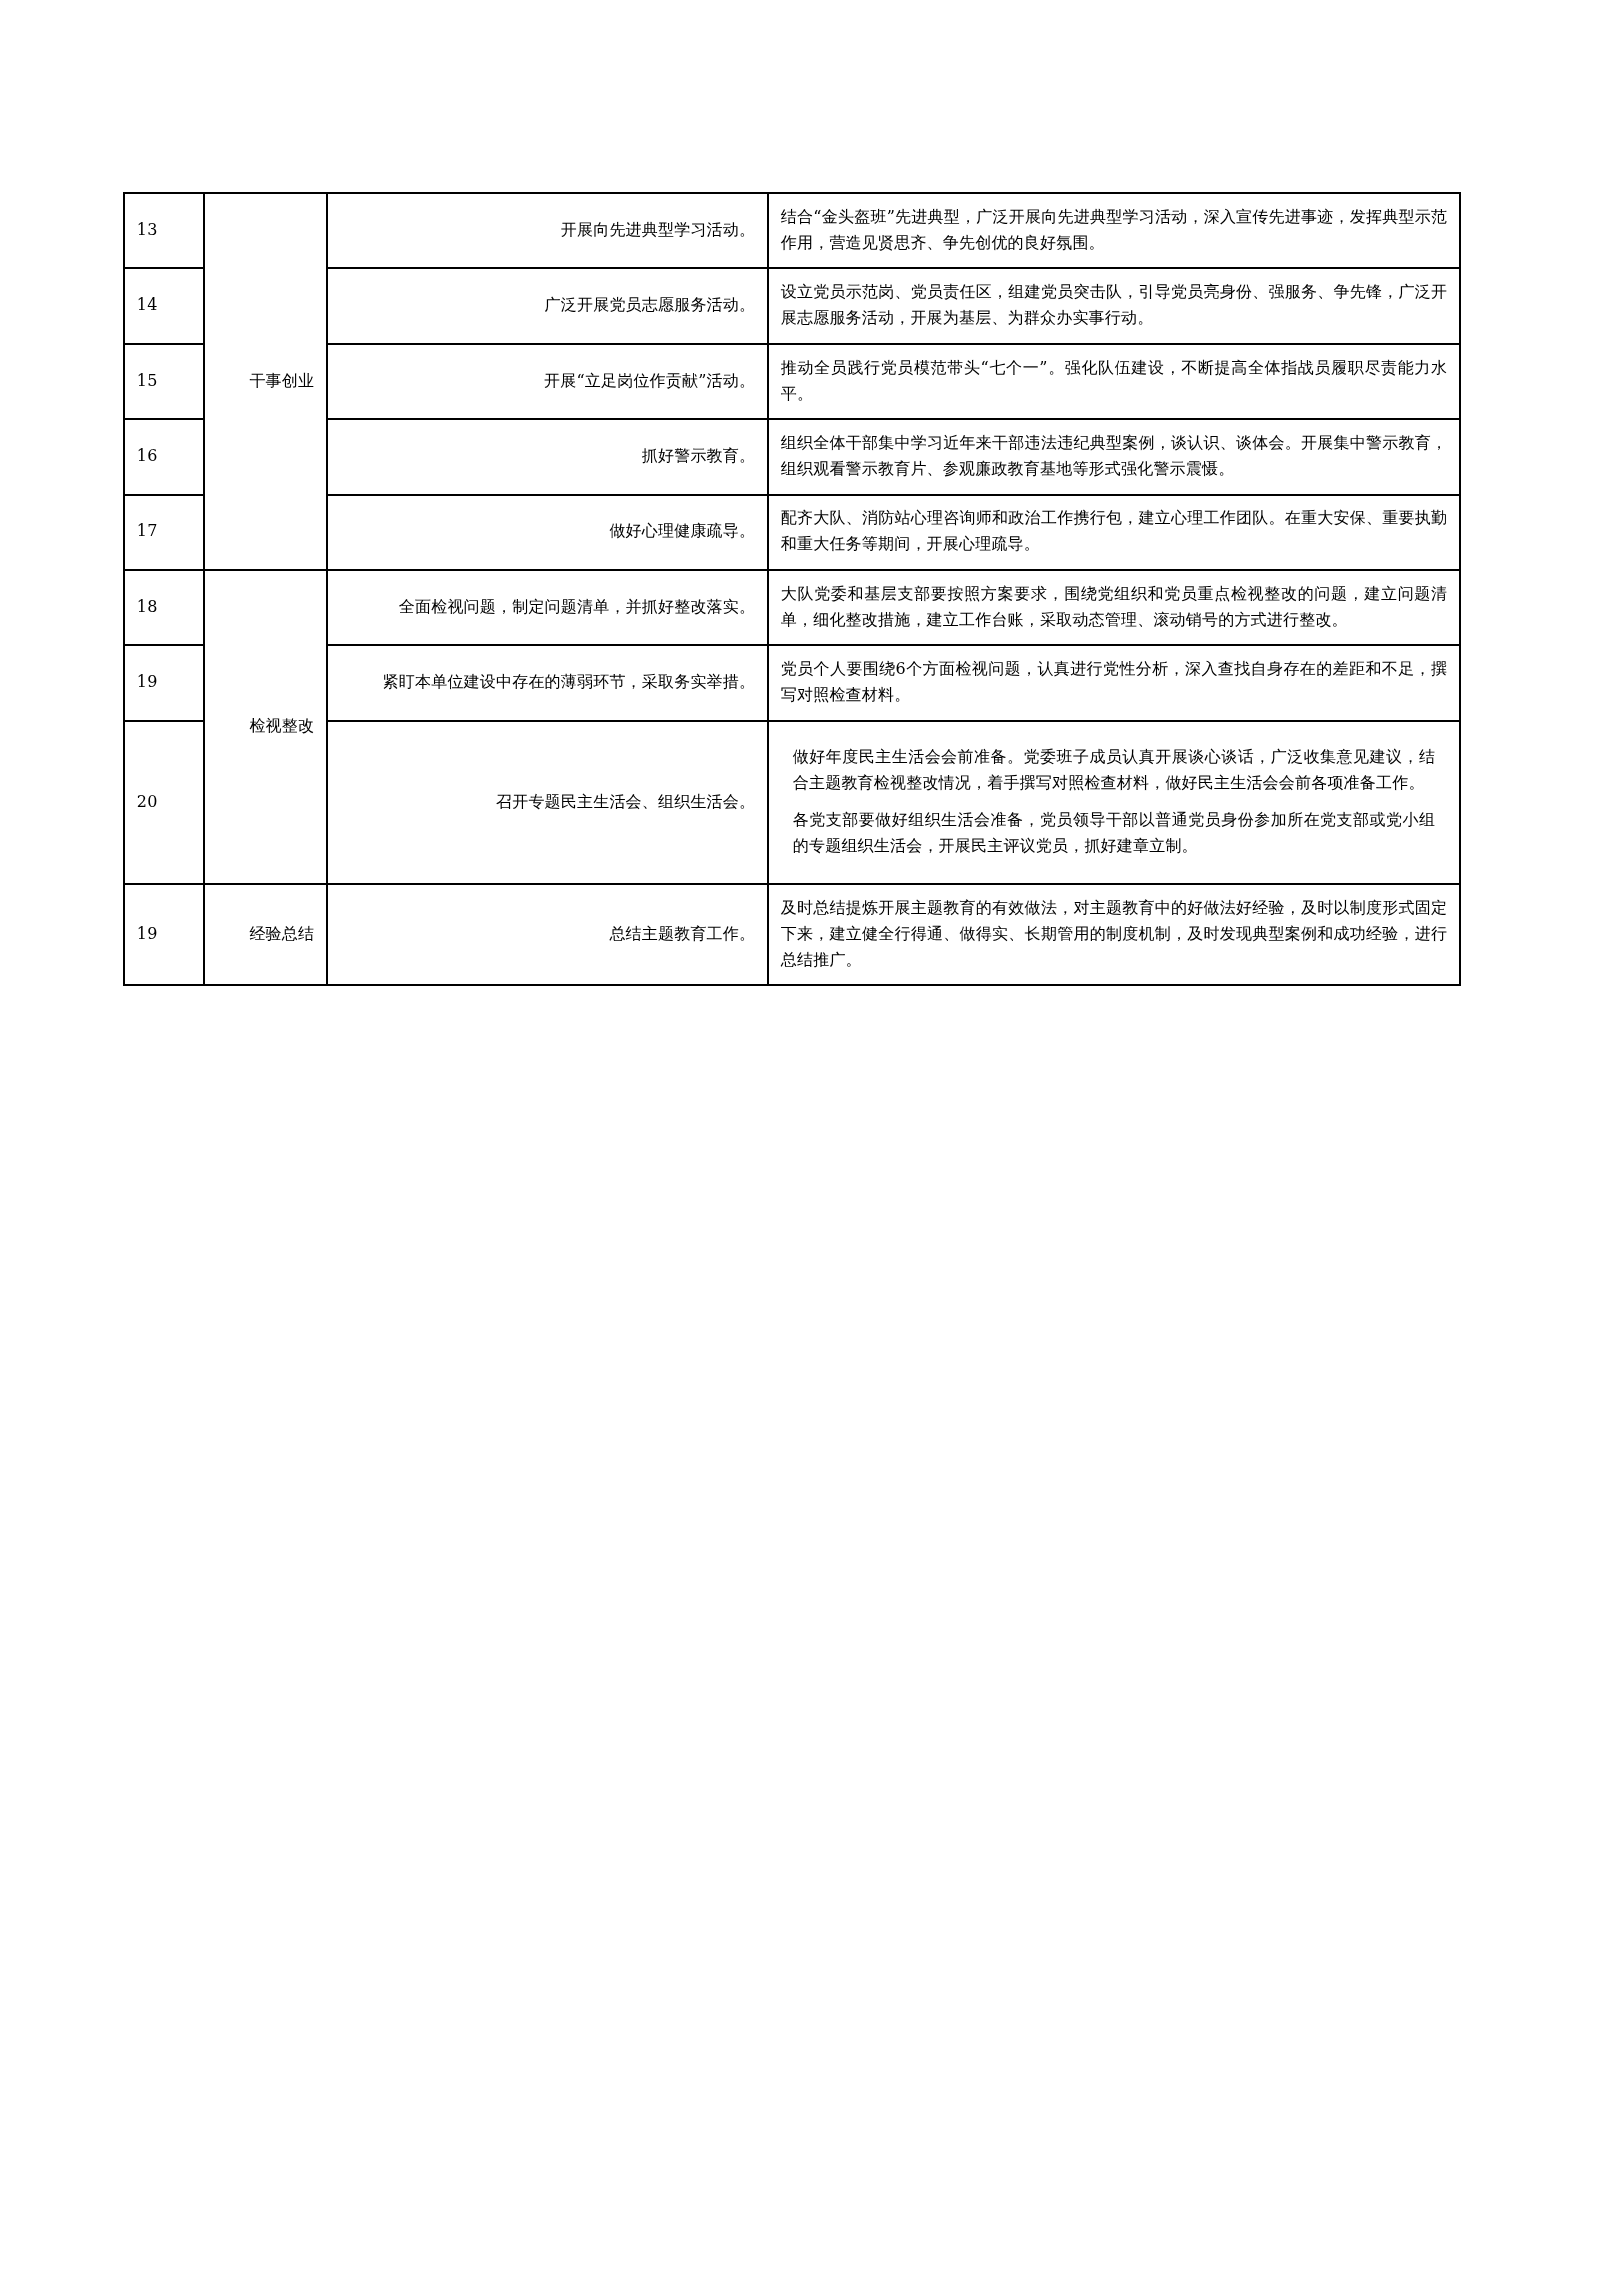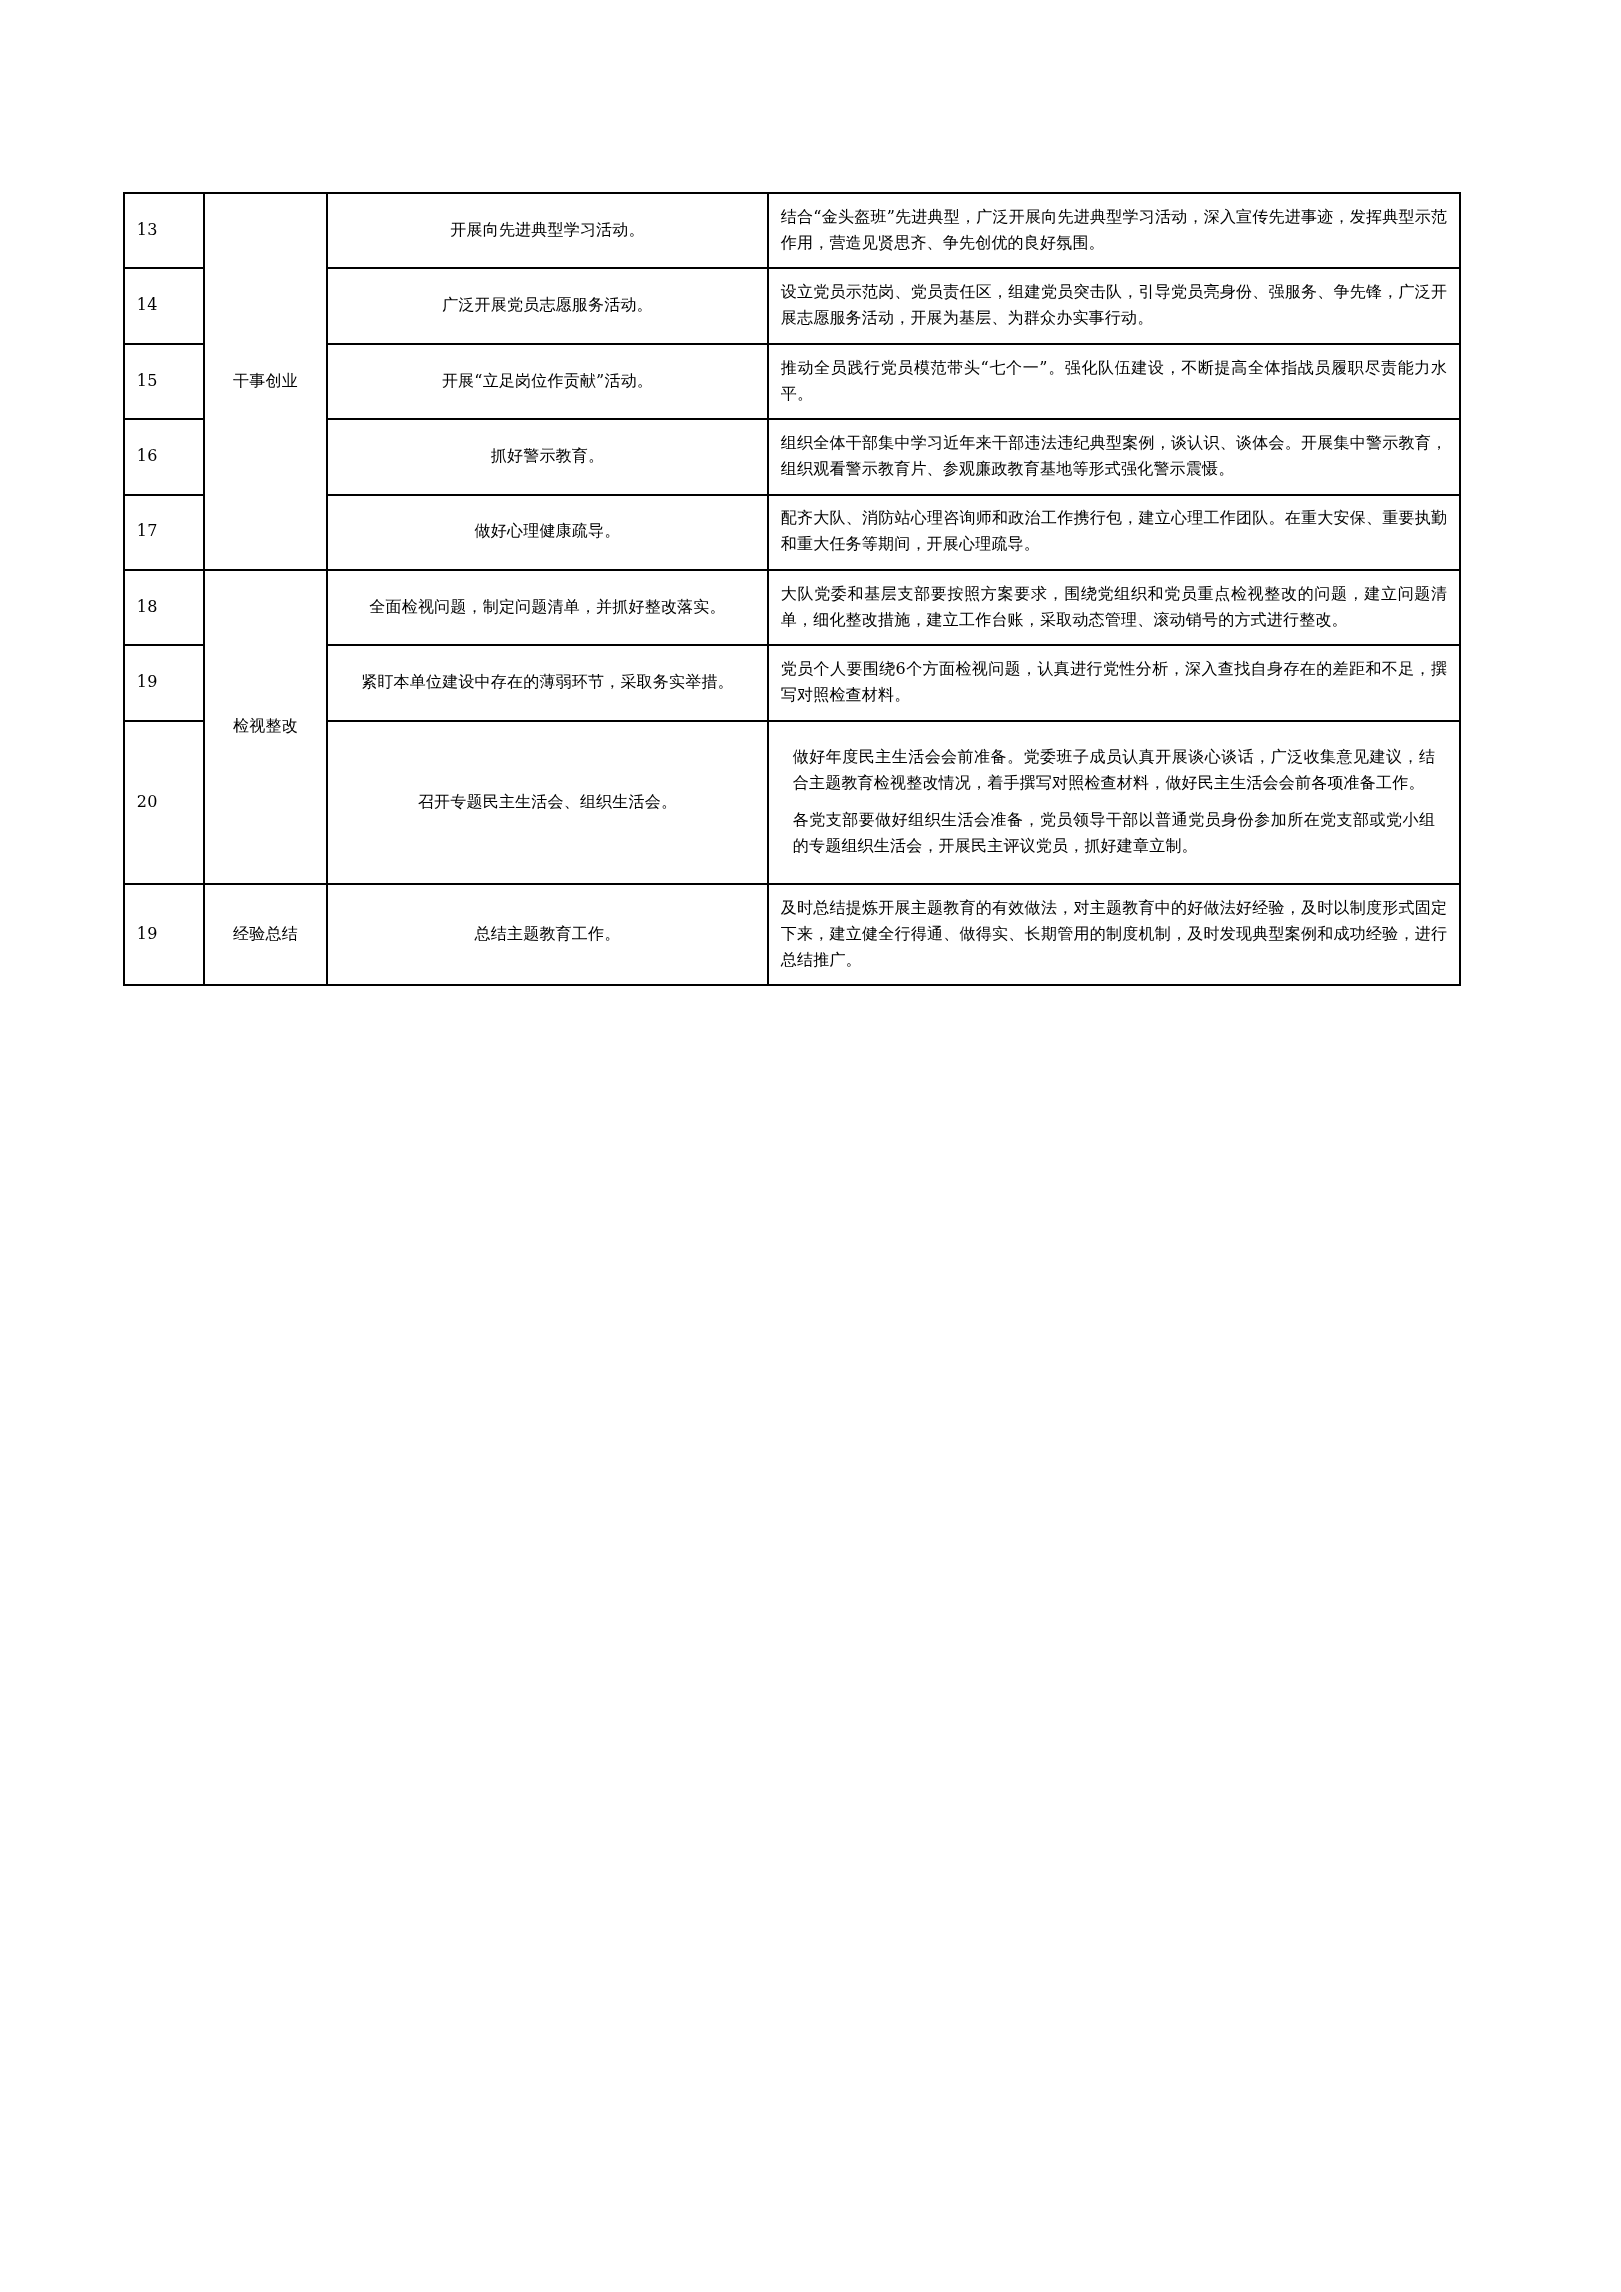--- a/index.html
+++ b/index.html
@@ -40,27 +40,27 @@
   }
   td.col-no {
     width: 80px;
     text-align: left;
     font-size: 24.5px;
     padding-left: 3.9px;
     padding-right: 3.9px;
   }
   td.col-cat {
     width: 123px;
-    text-align: center;
+    text-align: right;
     padding-left: 5.9px;
     padding-right: 5.9px;
   }
   td.col-task {
     width: 441px;
-    text-align: center;
+    text-align: right;
     vertical-align: middle;
   }
   td.col-detail {
     width: 692px;
     text-align: justify;
     text-justify: inter-ideograph;
     vertical-align: middle;
   }
   td.col-detail p {
     margin: 12px;

